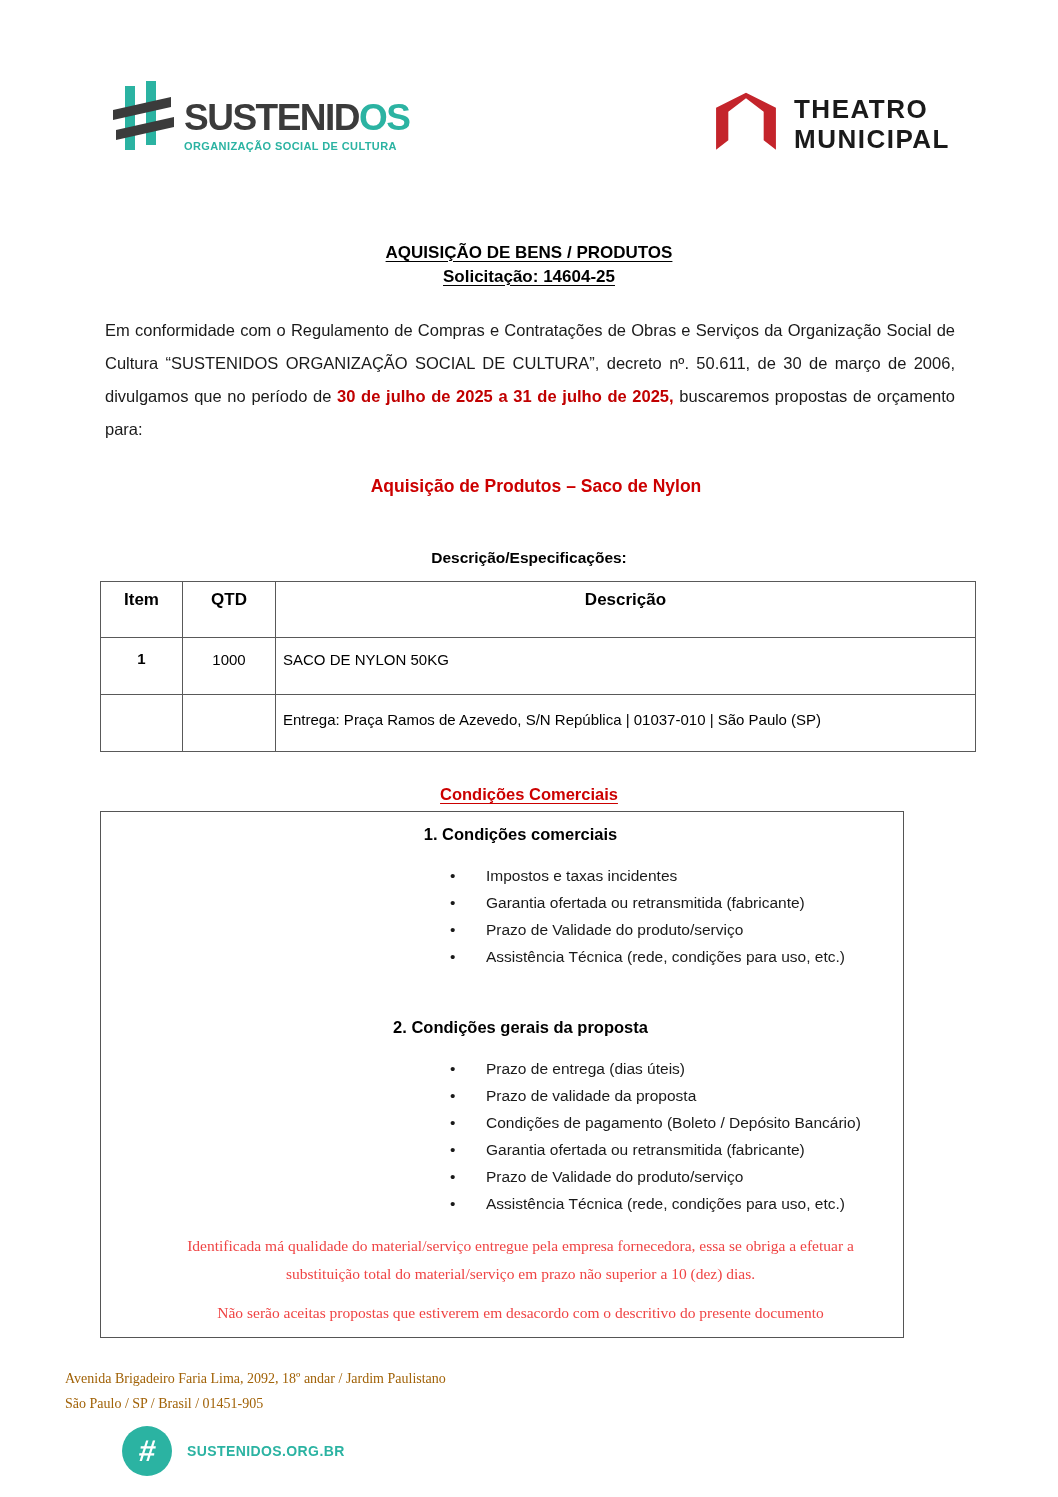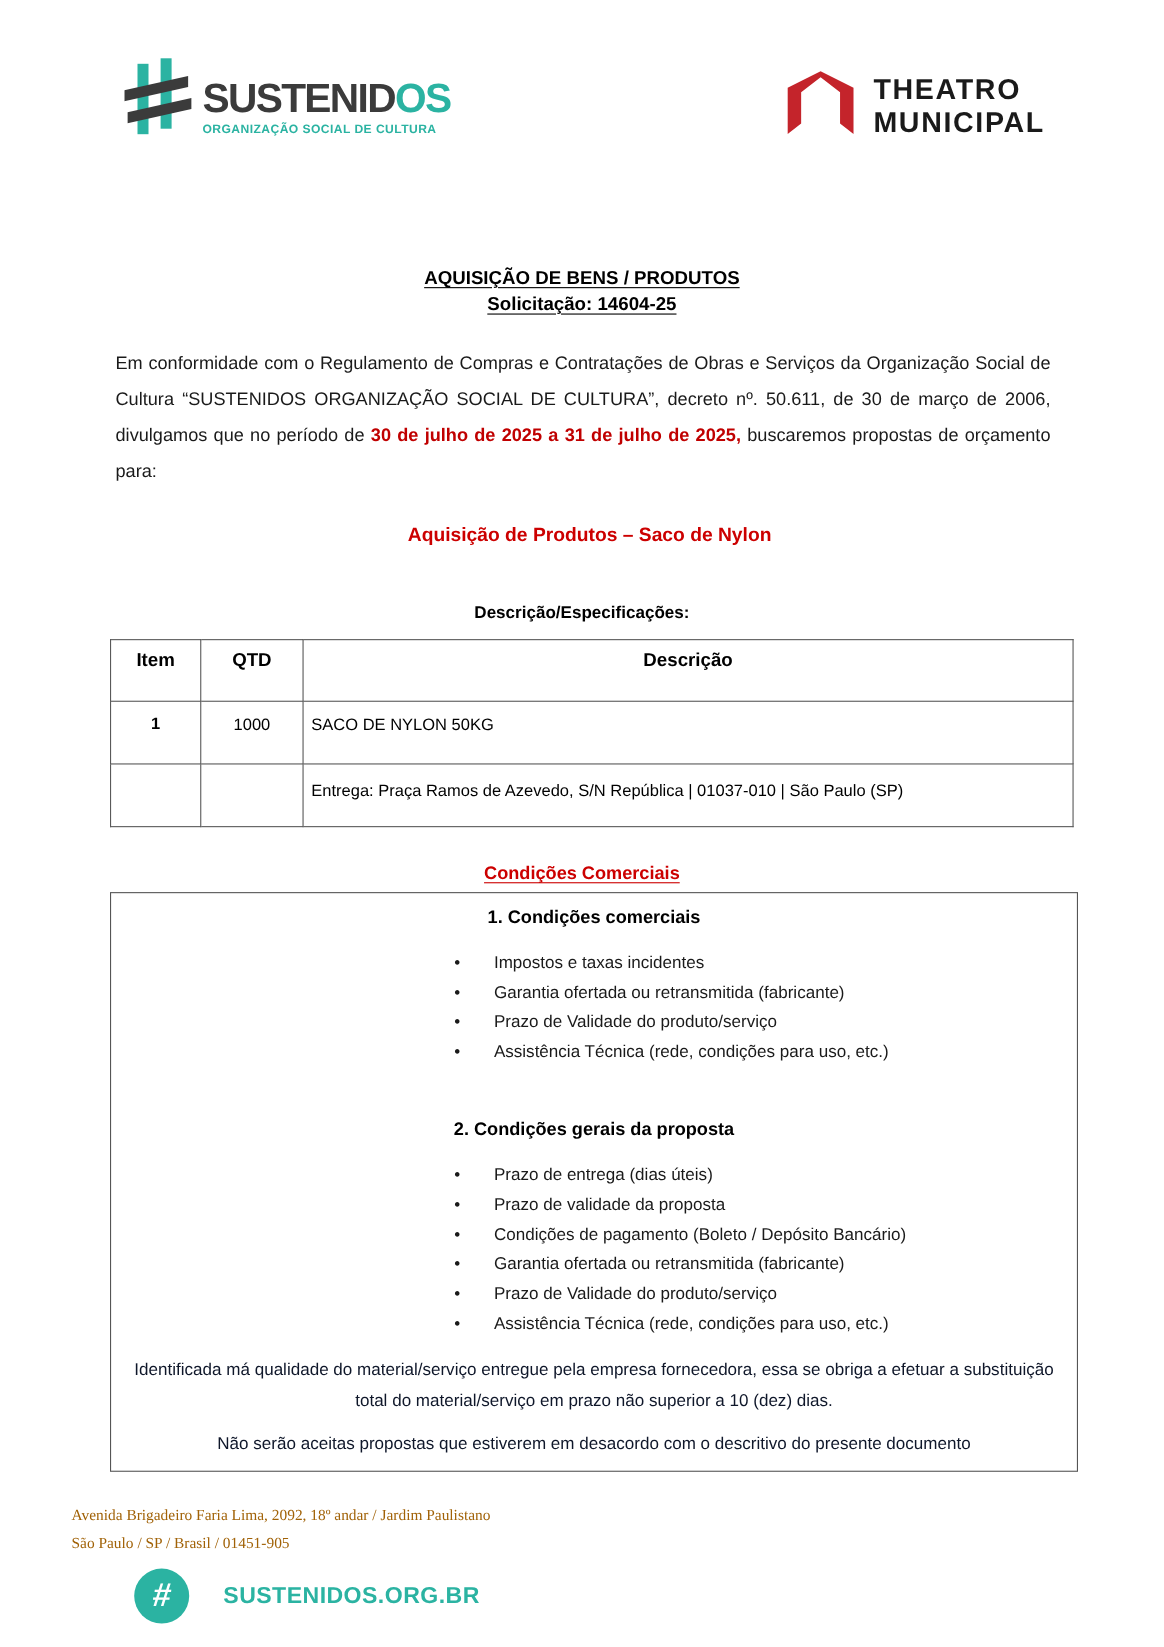--- a/index.html
+++ b/index.html
@@ -4,21 +4,21 @@
 <style>
   * { margin:0; padding:0; box-sizing:border-box; }
   html,body { background:#ffffff; }
   body {
     width:1058px; height:1497px; overflow:hidden; position:relative;
     font-family:"Liberation Sans", sans-serif; color:#000;
   }
 
   
   .header { display:flex; justify-content:space-between; align-items:flex-start;
-            padding:49px 108px 0 113px; height:185px; }
+            padding:77px 108px 0 113px; height:185px; }
   .s-logo { display:flex; align-items:flex-start; gap:9px; }
   .s-logo-icon svg { width:62px; height:96px; display:block; }
   .s-logo-text { padding-top:22px; }
   .s-brand { font-size:37px; font-weight:700; letter-spacing:-1.5px; line-height:38px; color:#3b3b3b; }
   .s-brand .accent { color:#2bb3a2; }
   .s-tagline { font-size:11px; font-weight:700; letter-spacing:0.4px; color:#2bb3a2; margin-top:3px; }
 
   .t-logo { display:flex; align-items:flex-start; gap:14px; padding-top:8px; }
   .t-logo-icon svg { width:68px; height:76px; display:block; }
   .t-text { padding-top:9px; font-size:26px; font-weight:700; letter-spacing:1.5px;
@@ -48,37 +48,37 @@
   table.items td { height:57px; font-size:15px; }
   td.cell-item { text-align:center; font-weight:700; font-size:16px; padding-top:12px; }
   td.cell-qtd  { text-align:center; padding-top:13px; }
   td.cell-desc { text-align:left; padding:13px 24px 0 7px; font-size:15.5px; }
   tr.row-delivery td { padding-top:16px; }
 
   
   .cond-heading { margin-top:33px; text-align:center; color:#cc0000; font-weight:700; font-size:16.5px; }
   .cond-heading span { text-decoration:underline; text-underline-offset:3px; }
 
-  .cond-box { margin:7px 0 0 100px; width:880px; height:527px; border:1px solid #555; }
+  .cond-box { margin:7px 0 0 100px; width:804px; height:527px; border:1px solid #555;padding-left:37px; }
   .cond-section-title { margin-top:13px; text-align:center; font-weight:700; font-size:16.5px; }
   .cond-section-title.second { margin-top:48px; }
   ul.cond-list { list-style:none; margin:18px 0 0 0; padding-left:310px; }
   ul.cond-list li { position:relative; padding-left:38px; font-size:15.5px; line-height:27px; color:#1a1a1a; }
   ul.cond-list li::before { content:"•"; position:absolute; left:2px; top:0; font-size:15.5px; }
-  .cond-note { margin:15px 18px 0 18px; text-align:center; font-size:15.5px; line-height:28px; color:#0f172a; }
+  .cond-note { margin:15px 18px 0 18px; text-align:center; font-size:15.5px; line-height:28px; color:#ef4444;font-family:Liberation Serif, serif; }
   .cond-note.last { margin-top:11px; }
 
   
   .footer-address { margin:28px 0 0 65px; font-size:14px; line-height:25px; color:#a16207;font-family:Liberation Serif, serif; }
   .footer-brand { margin:10px 0 0 122px; display:flex; align-items:center; gap:15px; }
   .footer-circle { width:50px; height:50px; border-radius:50%; background:#2bb3a2;
                    display:flex; align-items:center; justify-content:center;
                    color:#fff; font-weight:700; font-size:30px; transform:none; }
   .footer-circle span { display:block; transform:skewX(-6deg); }
-  .footer-site { color:#2bb3a2; font-weight:700; font-size:21px; letter-spacing:0.4px;margin-left:16px; }
+  .footer-site { color:#2bb3a2; font-weight:700; font-size:14px; letter-spacing:0.4px; }
 </style>
 </head>
 <body>
 
 <div class="header">
   <div class="s-logo">
     <div class="s-logo-icon">
       <svg viewBox="0 0 62 96" xmlns="http://www.w3.org/2000/svg">
         <rect x="12" y="9" width="10" height="64" fill="#2bb3a2"></rect>
         <rect x="33" y="4" width="10" height="64" fill="#2bb3a2"></rect>

